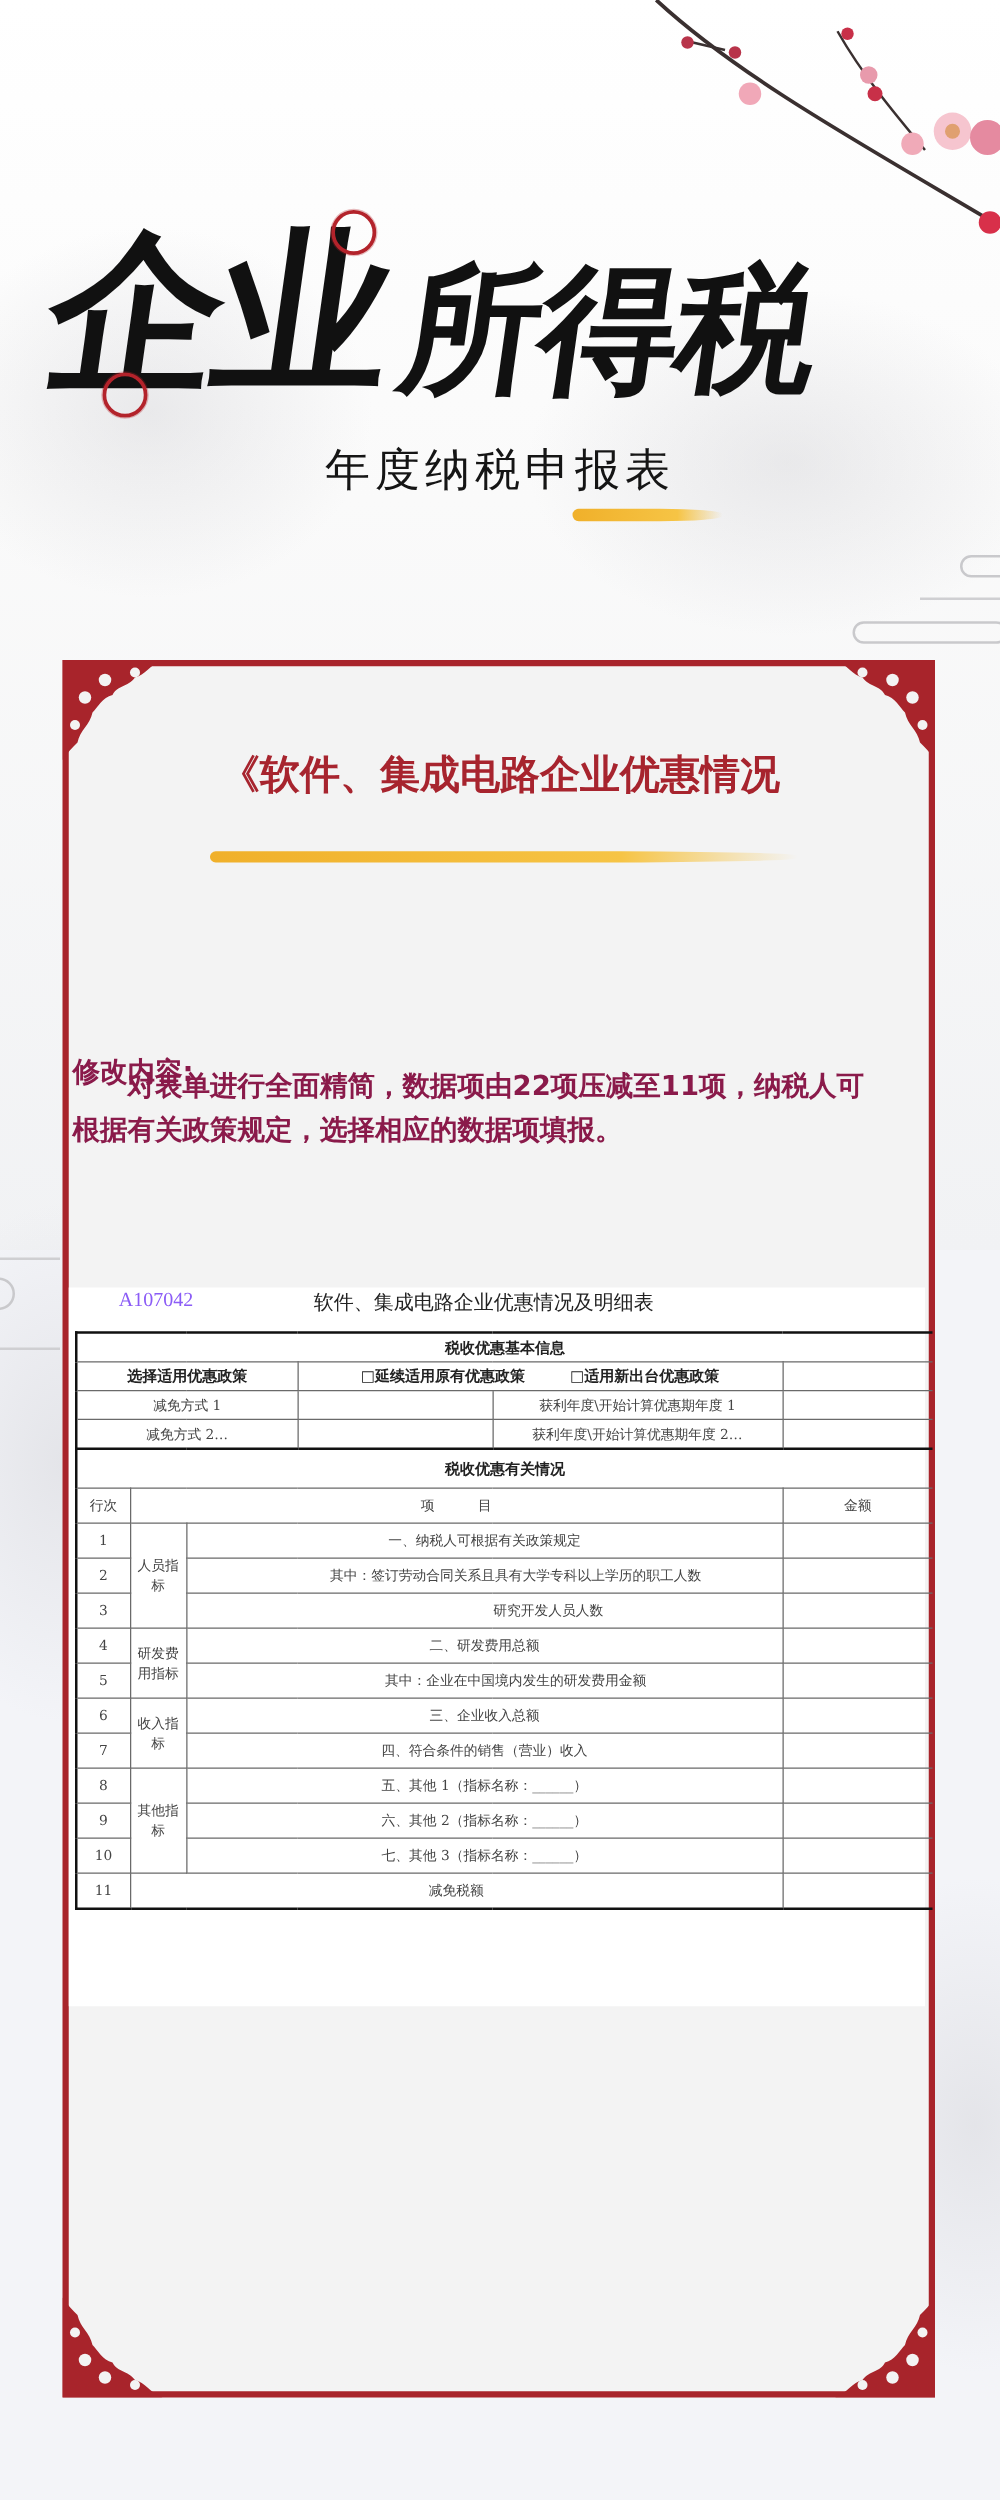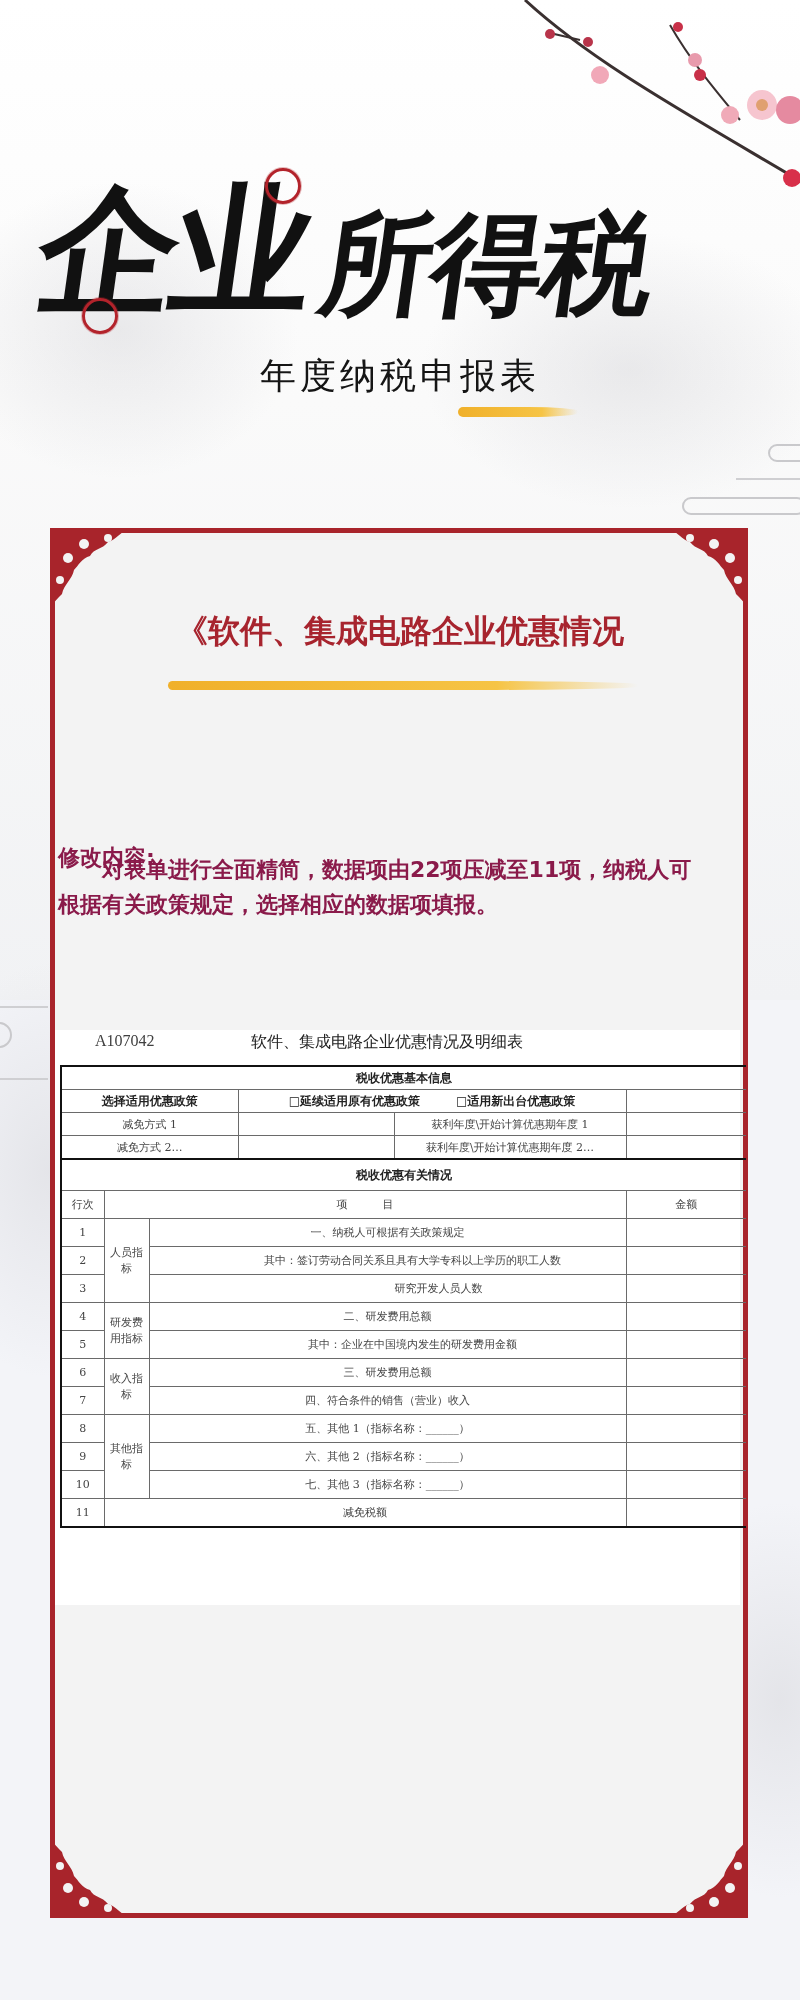--- a/index.html
+++ b/index.html
@@ -51,40 +51,40 @@
   
   .frame {
     position:absolute; left:50px; top:528px; width:698px; height:1390px;
     background:#f3f3f3; box-sizing:border-box;
     border:5px solid #a8242b;
   }
   .corner { position:absolute; width:80px; height:80px; }
   .doc-title {
     position:absolute; left:0; width:800px; top:596px; text-align:center;
     font-family:"DejaVu Serif","Liberation Serif",serif; font-weight:bold;
-    color:#a7242e; font-size:32px; line-height:46px;margin-top:12px;
+    color:#a7242e; font-size:32px; line-height:46px;
   }
   .doc-title .l2 { padding-left:20px; }
   .section-label {
     position:absolute; left:58px; top:820px;
     color:#8a1a4a; font-weight:bold; font-size:22px;margin-top:23px;
   }
   .section-body {
     position:absolute; left:58px; top:852px; width:640px;
     color:#8a1a4a; font-weight:bold; font-size:22px; line-height:35px;
     text-indent:44px; word-break:break-all;
   }
 
   
   .form-sheet {
     position:absolute; left:55px; top:1030px; width:685px; height:575px; background:#ffffff;
   }
   .form-head {
     position:absolute; left:40px; top:2px; font-family:"Liberation Serif","DejaVu Serif",serif;
-    font-size:16px; color:#404040;
+    font-size:16px; color:#8b5cf6;
   }
   .form-name {
     position:absolute; left:196px; top:2px; font-family:"DejaVu Serif",serif;
     font-size:16px; color:#222;
   }
   table.form {
     position:absolute; left:5px; top:35px; width:685px;
     border-collapse:collapse; table-layout:fixed;
     font-family:"DejaVu Serif","Liberation Serif",serif; font-size:11px; color:#444;
   }
@@ -256,21 +256,21 @@
     </tr>
     <tr class="data">
       <td class="first center">5</td>
       <td colspan="3" class="indent1">其中：企业在中国境内发生的研发费用金额</td>
       <td class="last"></td>
     </tr>
 
     <tr class="data">
       <td class="first center">6</td>
       <td class="cat" rowspan="2">收入指标</td>
-      <td colspan="3">三、研发费用总额</td>
+      <td colspan="3">三、企业收入总额</td>
       <td class="last"></td>
     </tr>
     <tr class="data">
       <td class="first center">7</td>
       <td colspan="3">四、符合条件的销售（营业）收入</td>
       <td class="last"></td>
     </tr>
 
     <tr class="data">
       <td class="first center">8</td>

